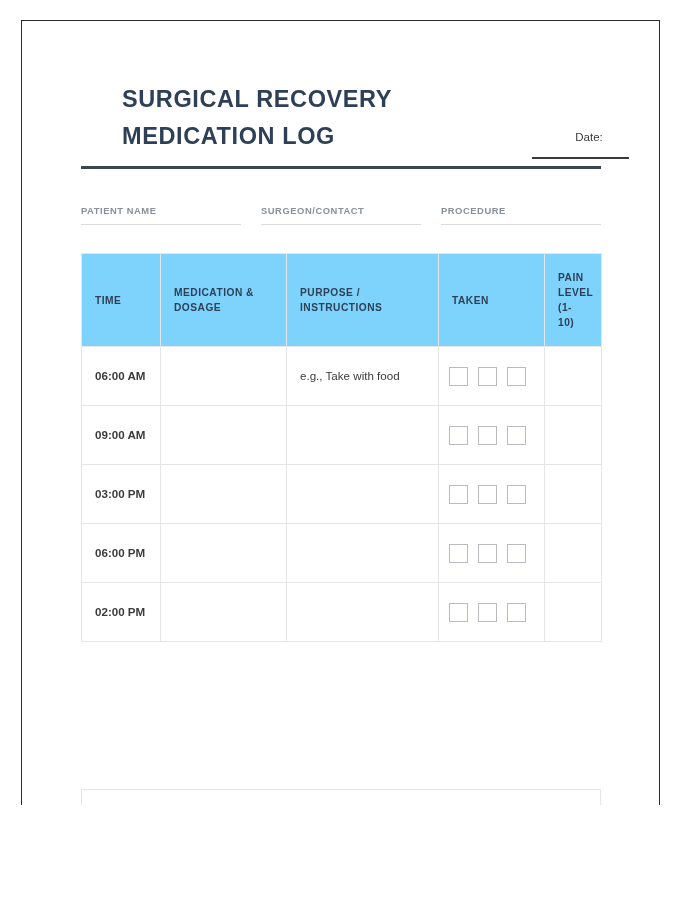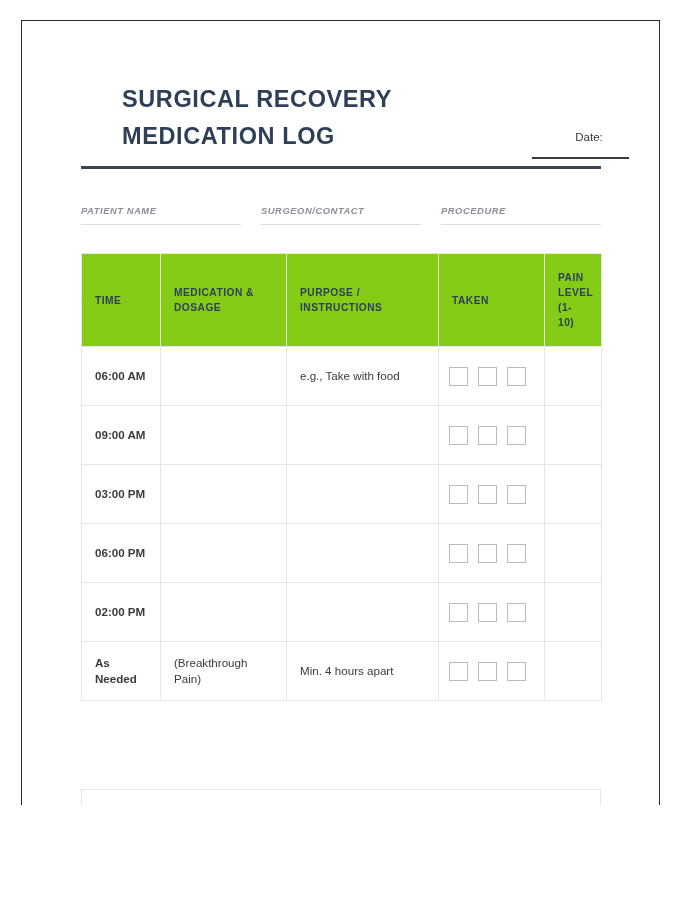--- a/index.html
+++ b/index.html
@@ -84,21 +84,20 @@
     position: absolute;
     left: 59px;
     top: 184px;
     width: 520px;
     display: flex;
     gap: 0;
   }
   .field {
     width: 160px;
     margin-right: 20px;
-    font-style: italic;
   }
   .field:last-child { margin-right: 0; }
   .field-label {
     display: block;
     font-size: 9.4px;
     font-weight: bold;
     letter-spacing: 0.55px;
     color: #8a9099;
     padding-bottom: 8px;
   }
@@ -117,21 +116,21 @@
     width: 520px;
     border-collapse: collapse;
     table-layout: fixed;
   }
   .med-table th, .med-table td {
     border: 1px solid #e4e6e8;
     vertical-align: middle;
     padding: 0;
   }
   .med-table thead th {
-    background: #84cc16;
+    background: #7dd3fc;
     color: #2e4057;
     font-size: 10.2px;
     font-weight: bold;
     letter-spacing: 0.5px;
     text-align: left;
     height: 92px;
     padding: 0 13px;
     line-height: 15px;
   }
   .col-time    { width: 79px; }
@@ -289,32 +288,19 @@
           <td></td>
           <td class="cell-taken">
             <div class="boxes">
               <span class="checkbox"></span>
               <span class="checkbox"></span>
               <span class="checkbox"></span>
             </div>
           </td>
           <td></td>
         </tr>
-        <tr>
-          <td class="cell-time">As Needed</td>
-          <td>(Breakthrough Pain)</td>
-          <td>Min. 4 hours apart</td>
-          <td class="cell-taken">
-            <div class="boxes">
-              <span class="checkbox"></span>
-              <span class="checkbox"></span>
-              <span class="checkbox"></span>
-            </div>
-          </td>
-          <td></td>
-        </tr>
       </tbody>
     </table>
 
     <div class="notes-box"></div>
 
   </div>
 </div>
 
 </body></html>

